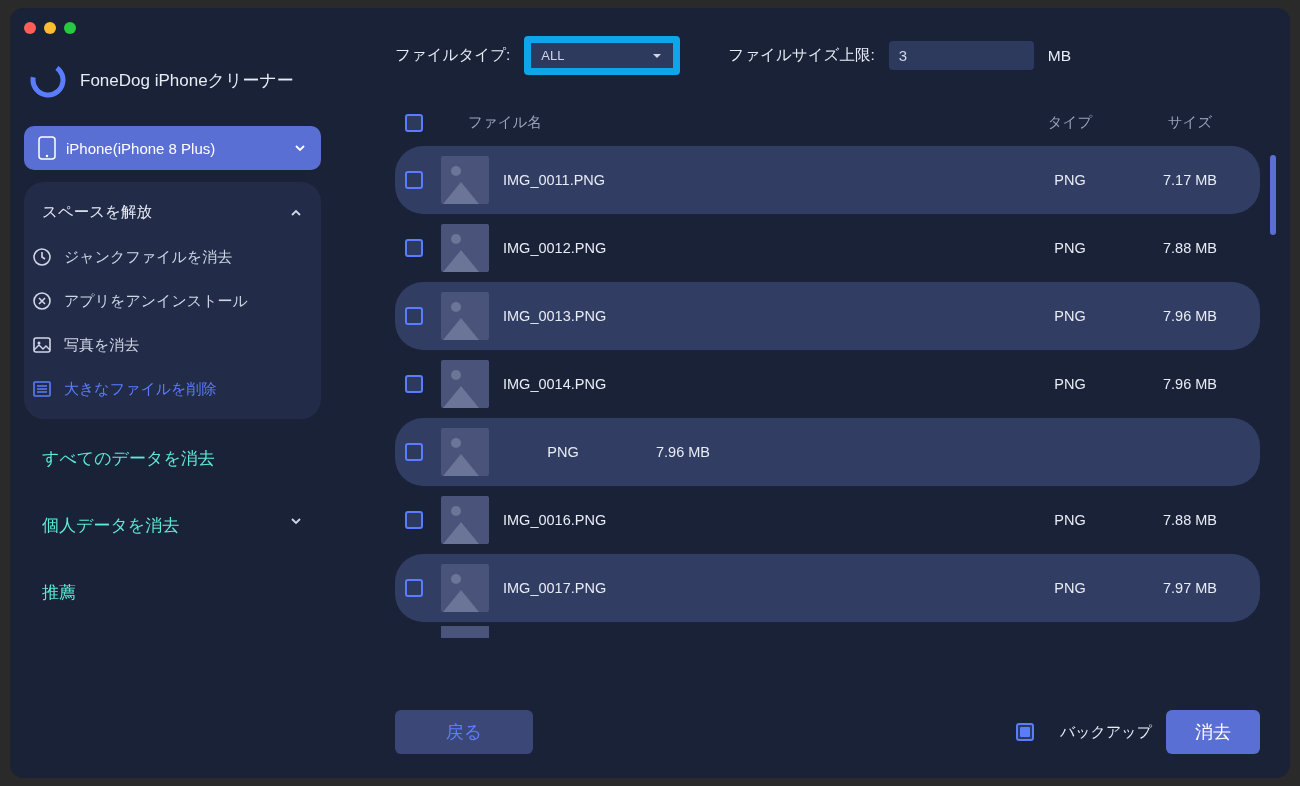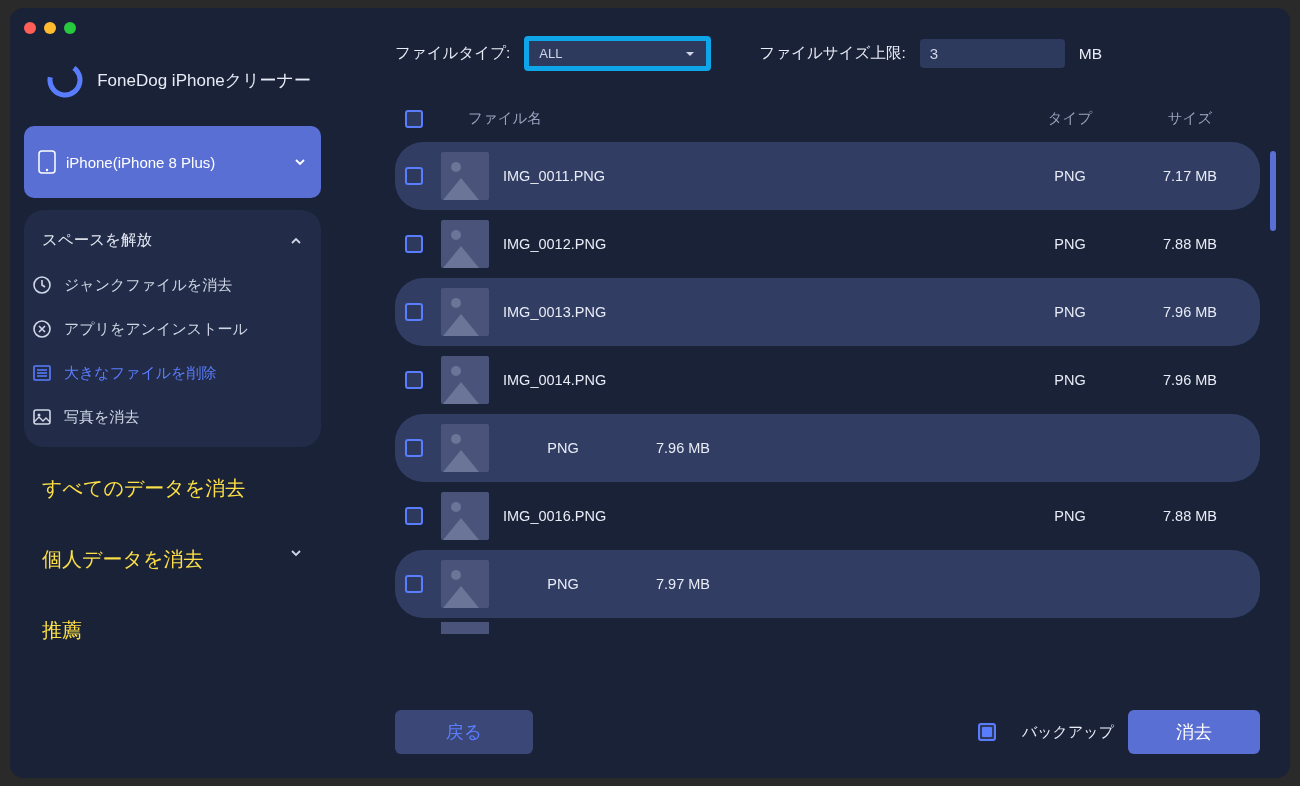--- a/index.html
+++ b/index.html
@@ -44,29 +44,28 @@
   gap: 12px;
 }
 .brand {
   display: flex;
   align-items: center;
   gap: 14px;
   padding: 4px 10px 16px 6px;
   color: #e8ecf6;
   font-size: 17px;
   font-weight: 500;
-  justify-content: flex-end;
 }
 .brand-logo {
   width: 36px; height: 36px;
 }
 .device-select {
   background: #5a6fd4;
   border-radius: 10px;
-  padding: 24px 14px;
+  padding: 10px 14px;
   display: flex;
   align-items: center;
   gap: 10px;
   color: #fff;
   font-size: 15px;
   cursor: pointer;
 }
 .device-select .chev { margin-left: auto; }
 
 .panel {
@@ -90,22 +89,22 @@
   padding: 12px 8px;
   color: #d0d6e6;
   font-size: 15px;
   cursor: pointer;
 }
 .nav-item.active { color: #5a7dff; }
 .nav-item .ico { width: 20px; height: 20px; flex-shrink: 0; }
 
 .sec {
   padding: 16px 18px;
-  color: #fde047;
-  font-size: 20px;
+  color: #5eead4;
+  font-size: 17px;
   font-weight: 500;
   display: flex;
   align-items: flex-start;
   justify-content: space-between;
 }
 
 .main {
   flex: 1;
   background: #1a2238;
   display: flex;
@@ -115,25 +114,25 @@
 .filters {
   display: flex;
   align-items: center;
   gap: 14px;
   color: #e8ecf6;
   font-size: 15.5px;
   font-weight: 500;
 }
 .filetype-select {
   background: #2d3a5e;
-  border: 5px solid #0ea5e9;
+  border: 7px solid #0ea5e9;
   border-radius: 4px;
   padding: 5px 10px;
   color: #d0d6e6;
-  width: 187px;
+  width: 156px;
   font-size: 13px;
   display: flex;
   justify-content: space-between;
   align-items: center;
   cursor: pointer;
 }
 .size-input {
   background: #2d3a5e;
   border: none;
   color: #d0d6e6;
@@ -255,21 +254,21 @@
   background: #3b4877;
   color: #5a7dff;
   border: none;
   padding: 10px 20px;
   border-radius: 6px;
   font-size: 18px;
   font-weight: 500;
   cursor: pointer;
   width: 138px;
 }
-.btn.primary { background: #5a6fd4; color: #fff; width: 132px; }
+.btn.primary { background: #5a6fd4; color: #fff; width: 94px; }
 .footer .spacer { flex: 1; }
 .backup {
   display: flex; align-items: center; gap: 8px;
   color: #e8ecf6; font-size: 15px;
 }
 
 .chev { display:inline-block; }
 </style>
 </head>
 <body>
@@ -316,34 +315,34 @@
         </svg>
         <span>ジャンクファイルを消去</span>
       </div>
       <div class="nav-item">
         <svg class="ico" viewBox="0 0 20 20">
           <circle cx="10" cy="10" r="8" fill="none" stroke="#d0d6e6" stroke-width="1.6"></circle>
           <path d="M7 7 L13 13 M13 7 L7 13" stroke="#d0d6e6" stroke-width="1.6"></path>
         </svg>
         <span>アプリをアンインストール</span>
       </div>
-      <div class="nav-item active">
-        <svg class="ico" viewBox="0 0 20 20">
-          <rect x="2" y="3" width="16" height="14" rx="1" fill="none" stroke="#5a7dff" stroke-width="1.6"></rect>
-          <path d="M5 7 H15 M5 10 H15 M5 13 H15" stroke="#5a7dff" stroke-width="1.4"></path>
-        </svg>
-        <span>大きなファイルを削除</span>
-      </div>
       <div class="nav-item">
         <svg class="ico" viewBox="0 0 20 20">
           <rect x="2" y="3" width="16" height="14" rx="2" fill="none" stroke="#d0d6e6" stroke-width="1.6"></rect>
           <circle cx="7" cy="8" r="1.5" fill="#d0d6e6"></circle>
           <path d="M2 15 L7 10 L11 14 L14 11 L18 15" fill="none" stroke="#d0d6e6" stroke-width="1.4"></path>
         </svg>
         <span>写真を消去</span>
+      </div>
+      <div class="nav-item active">
+        <svg class="ico" viewBox="0 0 20 20">
+          <rect x="2" y="3" width="16" height="14" rx="1" fill="none" stroke="#5a7dff" stroke-width="1.6"></rect>
+          <path d="M5 7 H15 M5 10 H15 M5 13 H15" stroke="#5a7dff" stroke-width="1.4"></path>
+        </svg>
+        <span>大きなファイルを削除</span>
       </div>
     </div>
 
     <div class="sec">
       <span>すべてのデータを消去</span>
     </div>
     <div class="sec">
       <span>個人データを消去</span>
       <svg width="14" height="14" viewBox="0 0 14 14">
         <path d="M3 5 L7 9 L11 5" fill="none" stroke="#d0d6e6" stroke-width="1.8"></path>
@@ -415,20 +414,21 @@
           <div class="row">
             <span class="cb"></span>
             <span class="thumb"></span>
             <span class="fname">IMG_0016.PNG</span>
             <span class="ftype">PNG</span>
             <span class="fsize">7.88 MB</span>
           </div>
           <div class="row alt">
             <span class="cb"></span>
             <span class="thumb"></span>
+            <span class="fname">IMG_0017.PNG</span>
             <span class="ftype">PNG</span>
             <span class="fsize">7.97 MB</span>
           </div>
           <div class="partial-row">
             <span class="partial-thumb"></span>
           </div>
         </div>
 
       <div class="scrollbar"></div>
     </div>

